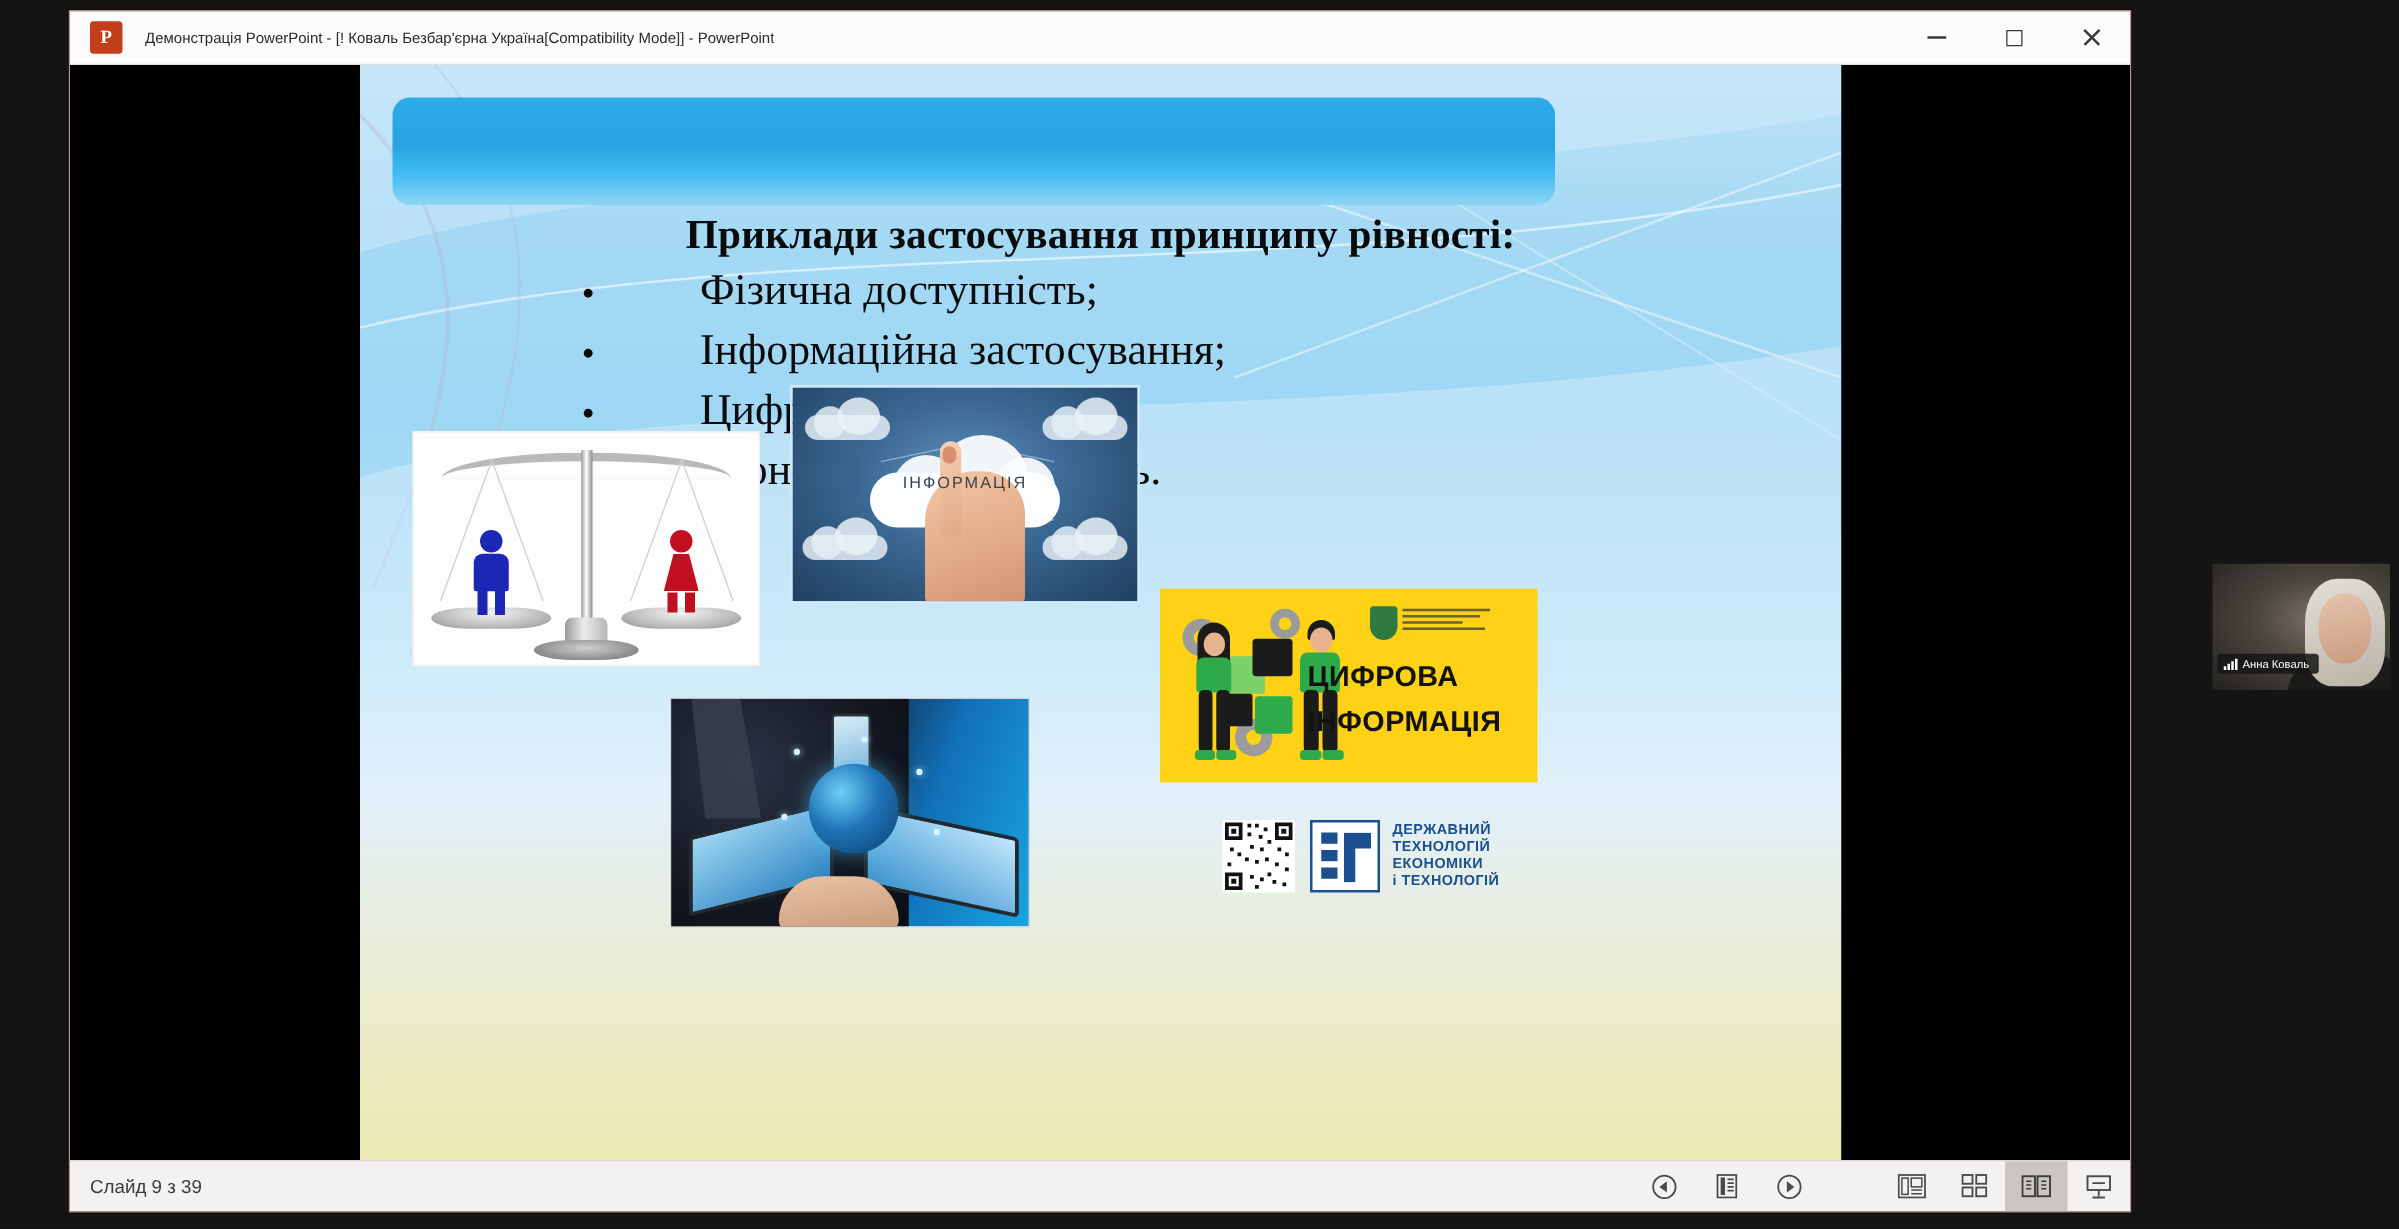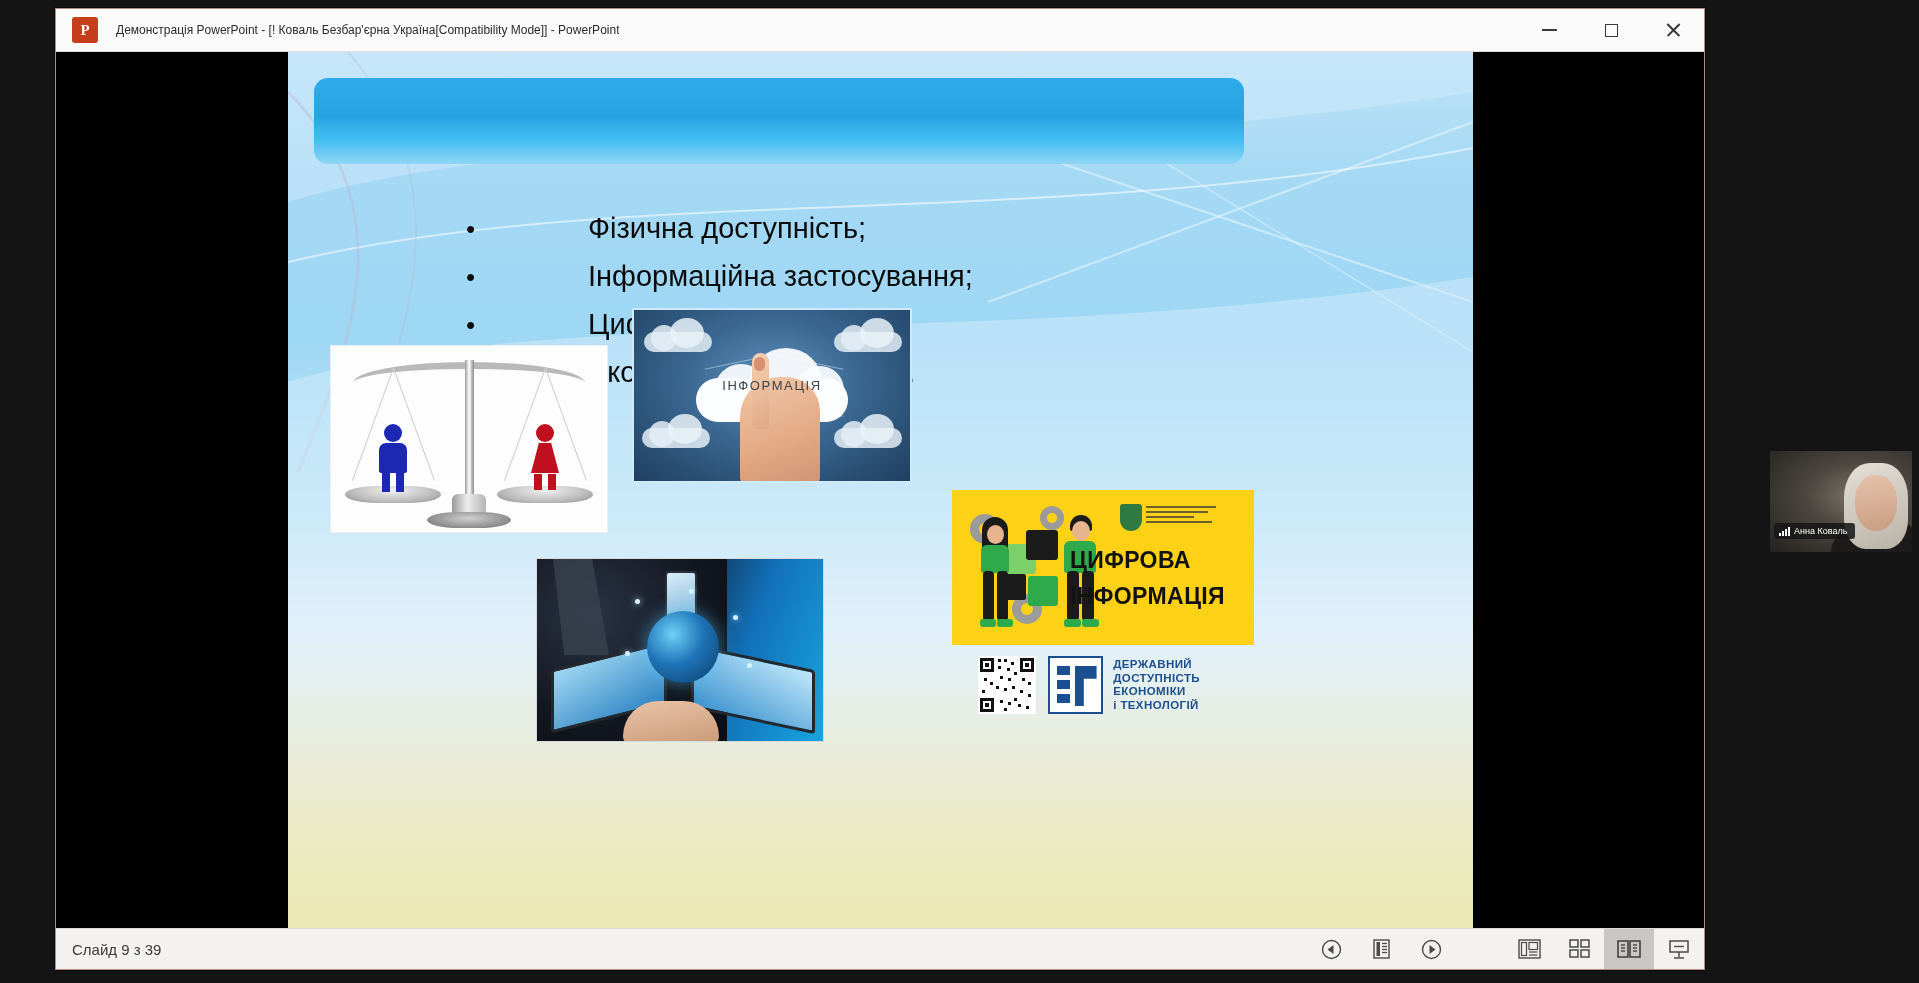--- a/index.html
+++ b/index.html
@@ -99,23 +99,23 @@
     position: absolute; left: 178px; top: 160px; width: 850px;
   }
   .bullet-row {
     display: flex; align-items: baseline; height: 48px;
   }
   .bullet-dot {
     width: 46px; flex: 0 0 46px; text-align: left;
     font-size: 26px; color: #0b0b0b; line-height: 1;
   }
   .bullet-text {
-    font-family: Liberation Sans, sans-serif;
-    font-size: 29px; color: #0b0b0b;
-    margin-left: 76px; white-space: nowrap;
+    font-family: Liberation Serif, serif;
+    font-size: 35px; color: #0b0b0b;
+    margin-left: 48px; white-space: nowrap;
   }
 
   
   .pic { position: absolute; overflow: hidden; }
 
   
   .pic-scales {
     left: 42px; top: 293px; width: 278px; height: 188px;
     background: #fdfdfd; border: 1px solid #eee; box-sizing: border-box;
   }
@@ -221,23 +221,22 @@
   .phone-top {
     position: absolute; left: 128px; top: 12px; width: 28px; height: 48px;
     background: linear-gradient(160deg,#d9edf8,#7fb4d8); border-radius: 4px; border: 2px solid #2a3039;
   }
   .spark { position: absolute; width: 5px; height: 5px; background: #d8f2ff; border-radius: 50%; box-shadow: 0 0 6px #9fe2ff; }
   .palm { position: absolute; left: 86px; bottom: -4px; width: 96px; height: 44px;
     background: linear-gradient(170deg,#e9c4a6,#c99a78); border-radius: 48px 48px 12px 12px; }
 
   
   .pic-yellow {
-    left: 640px; top: 438px; width: 302px; height: 155px;
+    left: 640px; top: 419px; width: 302px; height: 155px;
     background: #fcd116;
-    margin-left: 24px;
   }
   .y-person { position: absolute; bottom: 10px; }
   .yp-head { position: absolute; border-radius: 50%; background: #1b1b1b; }
   .yp-hair { position: absolute; background: #1b1b1b; }
   .yp-shirt { position: absolute; background: #2eaa4a; border-radius: 6px 6px 3px 3px; }
   .yp-pant { position: absolute; background: #1b1b1b; }
   .yp-shoe { position: absolute; background: #2eaa4a; border-radius: 3px; }
   .gear { position: absolute; border-radius: 50%; background: #9b9b9b; }
   .gear::after { content:""; position: absolute; left: 50%; top: 50%; width: 40%; height: 40%;
     margin: -20% 0 0 -20%; background: #fcd116; border-radius: 50%; }
@@ -356,20 +355,21 @@
             <path d="M700,250 L1185,70" stroke="#ffffff" stroke-width="2" fill="none" opacity=".45"></path>
             <path d="M860,100 L1185,300" stroke="#ffffff" stroke-width="1.5" fill="none" opacity=".35"></path>
             <path d="M0,40 C120,160 60,300 10,420" stroke="#b9b3c9" stroke-width="3" fill="none" opacity=".35"></path>
             <path d="M60,0 C180,140 120,300 40,470" stroke="#b9b3c9" stroke-width="2" fill="none" opacity=".3"></path>
             <path d="M0,330 C260,250 700,300 1185,225 L1185,878 L0,878 Z" fill="#d9eefb" opacity=".45"></path>
           </svg>
         </div>
 
         <div class="header-band"></div>
 
+        <div class="slide-title">Приклади застосування принципу рівності:</div>
 
         <div class="bullets">
           <div class="bullet-row">
             <span class="bullet-dot">•</span>
             <span class="bullet-text">Фізична доступність;</span>
           </div>
           <div class="bullet-row">
             <span class="bullet-dot">•</span>
             <span class="bullet-text">Інформаційна застосування;</span>
           </div>
@@ -539,21 +539,21 @@
               <i style="left:36px;top:42px;width:3px;height:3px"></i>
           </div>
           <div class="uni-mark">
             <span class="bar" style="top:8px"></span>
             <span class="bar" style="top:22px"></span>
             <span class="bar" style="top:36px"></span>
             <span class="g"></span>
           </div>
           <div class="uni-text">
             <div>ДЕРЖАВНИЙ</div>
-            <div>ДОСТУПНІСТЬ</div>
+            <div>ТЕХНОЛОГІЙ</div>
             <div>ЕКОНОМІКИ</div>
             <div>і ТЕХНОЛОГІЙ</div>
           </div>
         </div>
 
       </div>
     </div>
 
     <div class="statusbar">
       <div class="status-left">Слайд 9 з 39</div>

